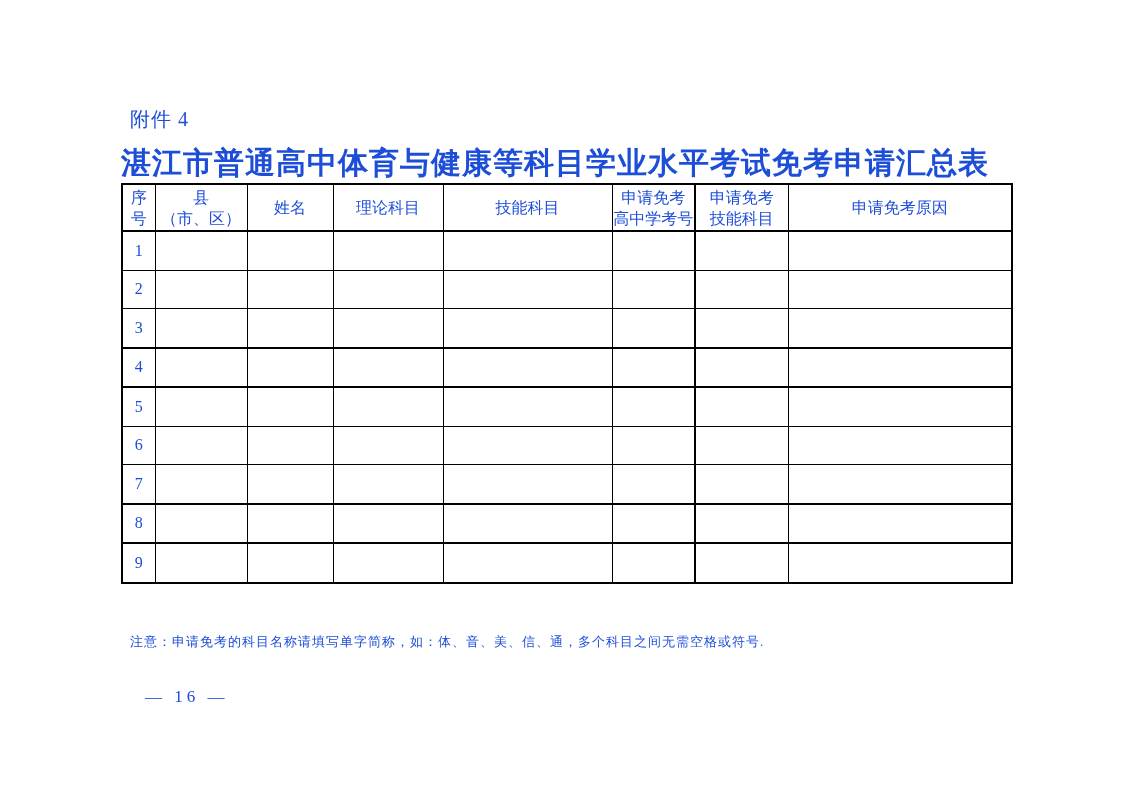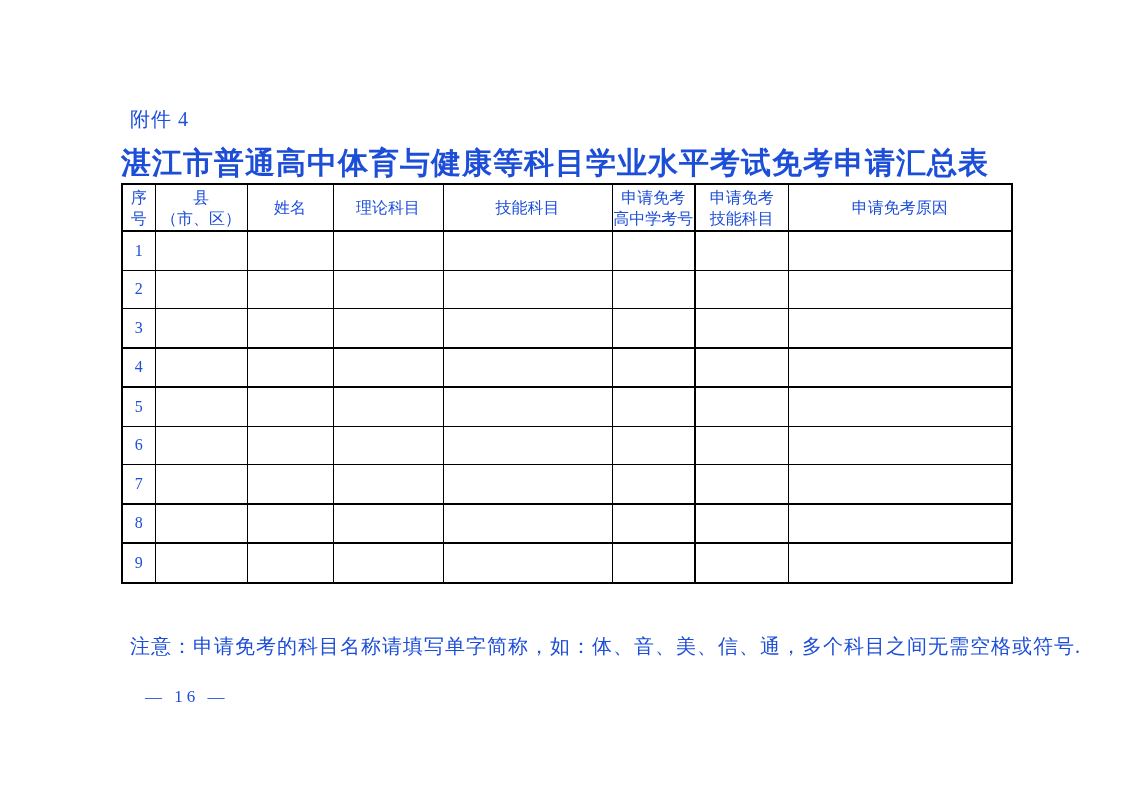--- a/index.html
+++ b/index.html
@@ -68,21 +68,21 @@
   }
   
   .summary-table tr.tb td {
     border-bottom-width: 2px;
   }
   .hdr-line { display: block; }
   .note {
     position: absolute;
     left: 130px;
     top: 633px;
-    font-size: 20px;
+    font-size: 13px;
     letter-spacing: 1px;
     white-space: nowrap;
   }
   .page-number {
     position: absolute;
     left: 133px;
     top: 687px;
     font-size: 17px;
     letter-spacing: 4px;
     white-space: nowrap;

